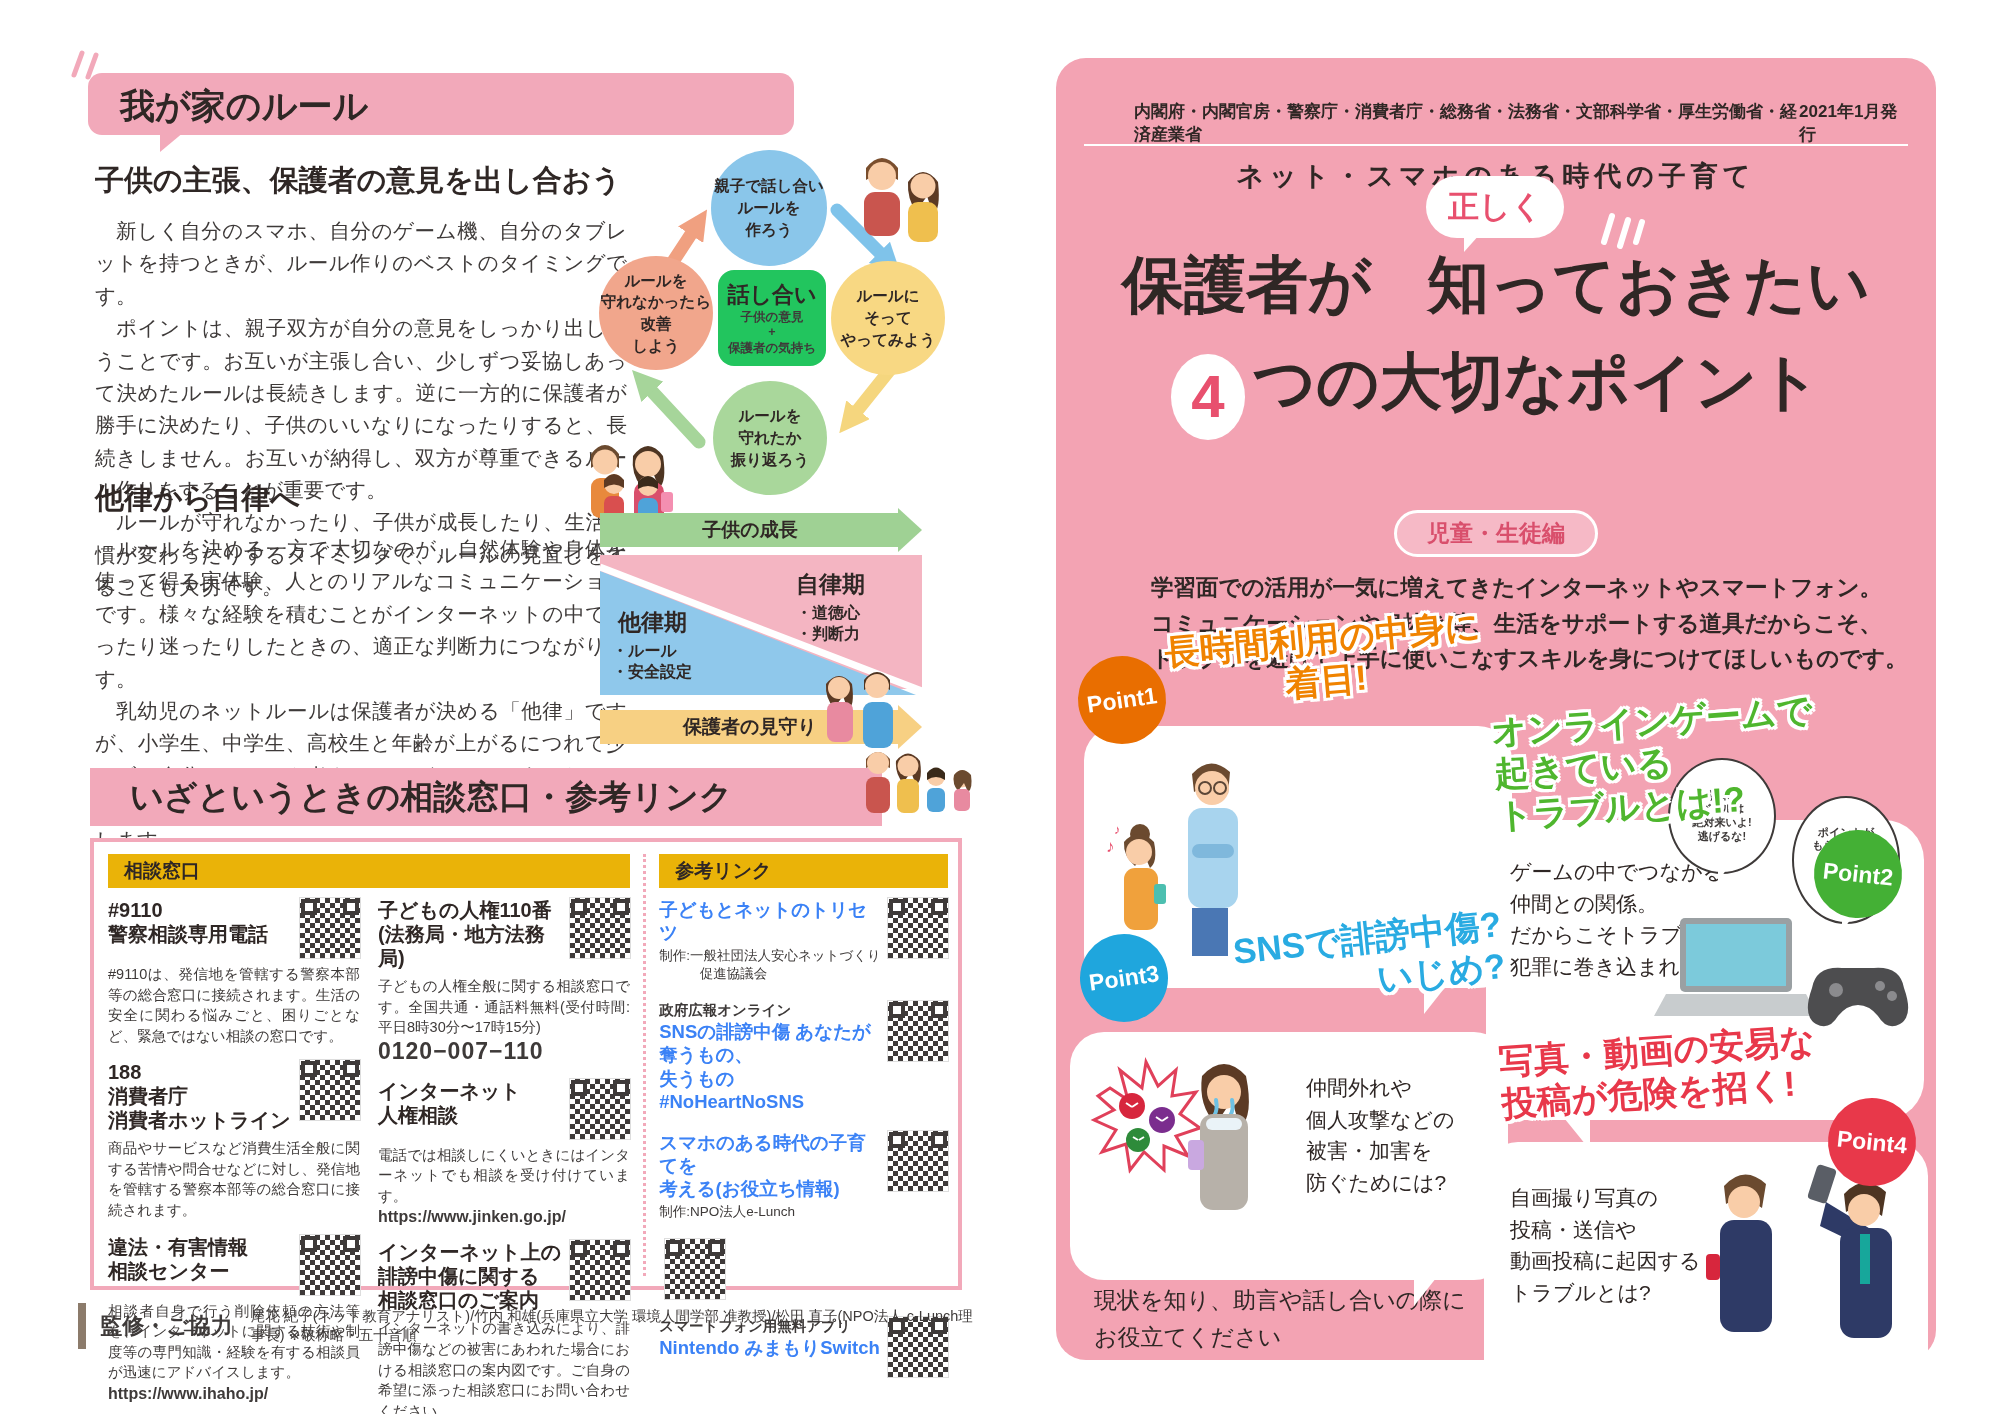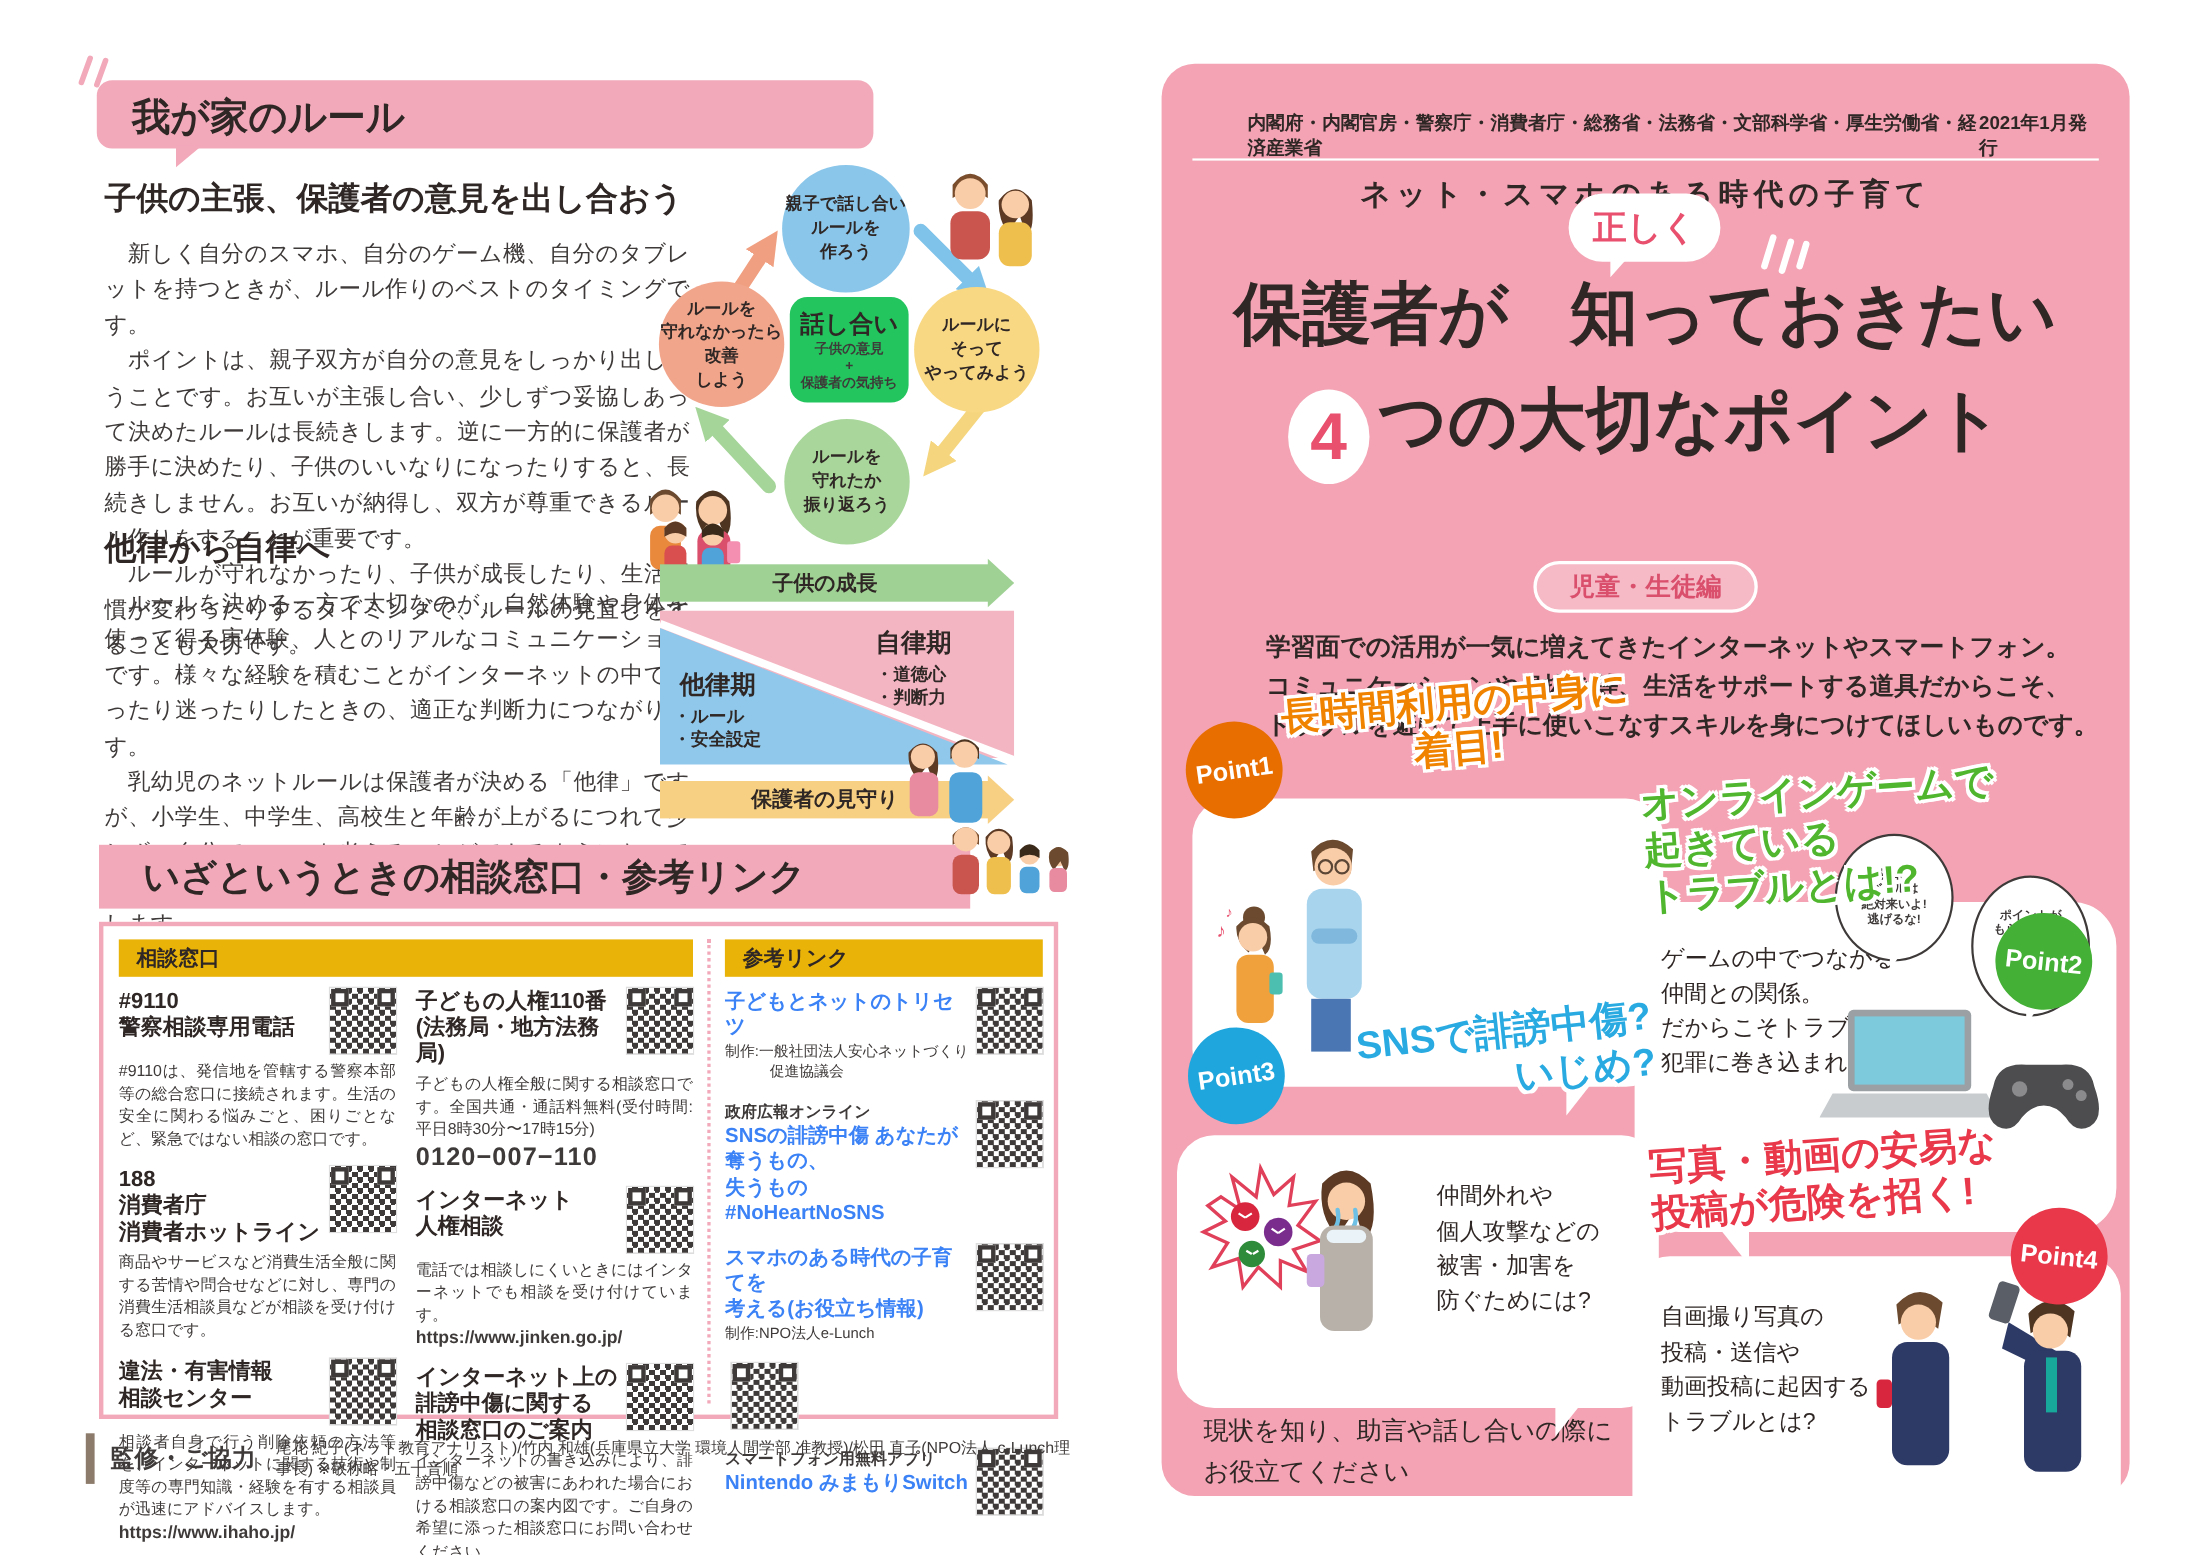--- a/index.html
+++ b/index.html
@@ -262,21 +262,21 @@
               </div>
               <div class="cdesc">#9110は、発信地を管轄する警察本部等の総合窓口に接続されます。生活の安全に関わる悩みごと、困りごとなど、緊急ではない相談の窓口です。</div>
             </div>
             <div class="citem">
               <div class="citem-head">
                 <div class="ctitle pre">188
 消費者庁
 消費者ホットライン</div>
                 <div class="qr"></div>
               </div>
-              <div class="cdesc">商品やサービスなど消費生活全般に関する苦情や問合せなどに対し、専門の消費生活相談員などが相談を受け付ける窓口です。</div>
+              <div class="cdesc">商品やサービスなど消費生活全般に関する苦情や問合せなどに対し、発信地を管轄する警察本部等の総合窓口に接続されます。</div>
             </div>
             <div class="citem">
               <div class="citem-head">
                 <div class="ctitle pre">違法・有害情報
 相談センター</div>
                 <div class="qr"></div>
               </div>
               <div class="cdesc">相談者自身で行う削除依頼の方法等を、インターネットに関する技術や制度等の専門知識・経験を有する相談員が迅速にアドバイスします。</div>
               <div class="clink">https://www.ihaho.jp/</div>
             </div>

